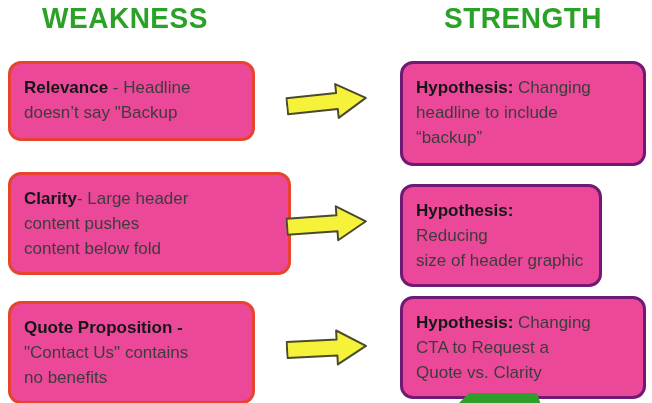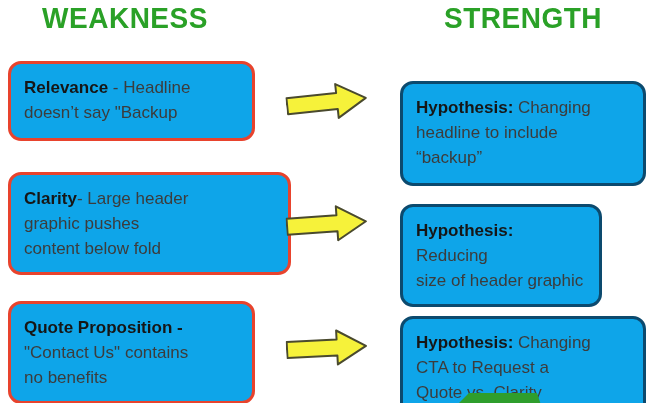--- a/index.html
+++ b/index.html
@@ -22,29 +22,29 @@
     color:#2aa127;
     text-align:center;
     transform:scaleY(1.08);
     transform-origin:top center;
   }
   .hdr-left  { left:10px;  width:230px; }
   .hdr-right { left:400px; width:246px; }
 
   .box {
     position:absolute;
-    background:#0ea5e9;
+    background:#ec4899;
     border-radius:13px;
     padding:11px 13px;
     font-size:17px;
     line-height:25px;
     color:#3c3c3c;
   }
   .box.red   { border:3px solid #e8432d; }
-  .box.green { border:3px solid #0c4a6e;margin-top:20px; }
+  .box.green { border:3px solid #701a75; }
   .b { font-weight:700; color:#161616; }
 
   .w1 { left:8px;   top:61px;  width:247px; min-height:80px;  }
   .s1 { left:400px; top:61px;  width:246px; min-height:105px; }
   .w2 { left:8px;   top:172px; width:283px; min-height:95px;  }
   .s2 { left:400px; top:184px; width:202px; min-height:72px;  }
   .w3 { left:8px;   top:301px; width:247px; min-height:94px;  }
   .s3 { left:400px; top:296px; width:246px; min-height:103px; }
 
   .arrow { position:absolute; left:286px; width:82px; height:40px; }
@@ -74,21 +74,21 @@
   </div>
 
   <div class="box green s1">
     <div><span class="b">Hypothesis:</span><span> Changing</span></div>
     <div>headline to include</div>
     <div>“backup”</div>
   </div>
 
   <div class="box red w2">
     <div><span class="b">Clarity</span><span>- Large header</span></div>
-    <div>graphic pushes</div>
+    <div>content pushes</div>
     <div>content below fold</div>
   </div>
 
   <div class="arrow a2">
     <svg viewBox="0 0 82 40" width="82" height="40">
       <path d="M1 12 L51 12 L51 3 L80 20 L51 37 L51 28 L1 28 Z" fill="#f6f23a" stroke="#4a4a2e" stroke-width="2" stroke-linejoin="round"></path>
     </svg>
   </div>
 
   <div class="box green s2">

